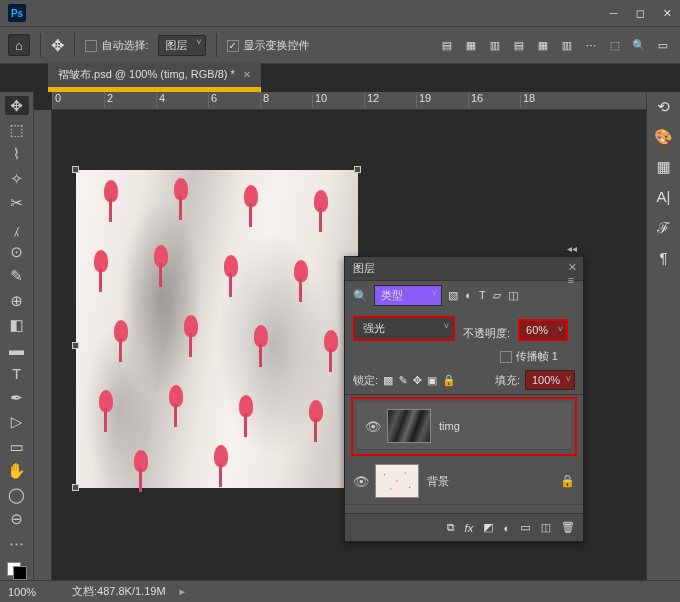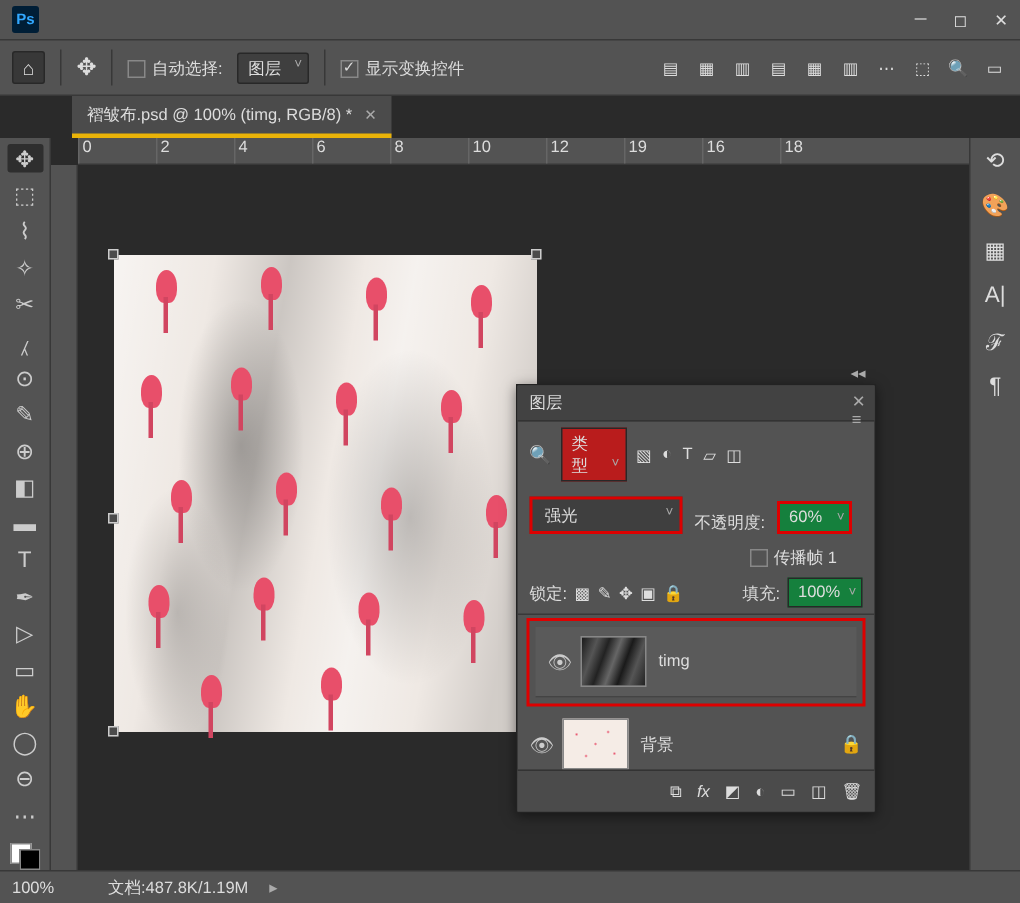--- a/index.html
+++ b/index.html
@@ -14,21 +14,21 @@
 .home-icon{width:22px;height:22px;background:#383838;border:1px solid #282828;display:flex;align-items:center;justify-content:center;font-size:13px;border-radius:2px}
 .optsep{width:1px;height:24px;background:#383838}
 .move-icon{font-size:16px}
 .chk{width:12px;height:12px;border:1px solid #888;background:#535353;display:inline-block;vertical-align:middle;margin-right:4px}
 .chk.on::after{content:"✓";color:#ddd;font-size:10px;position:relative;top:-2px;left:0}
 .dd{background:#3f3f3f;border:1px solid #282828;padding:2px 18px 2px 6px;border-radius:2px;position:relative}
 .dd::after{content:"˅";position:absolute;right:4px;top:1px;color:#aaa;font-size:9px}
 .align-group{margin-left:auto;display:flex;gap:6px;color:#999}
 .align-group span{width:18px;height:18px;display:flex;align-items:center;justify-content:center;border:1px solid transparent}
 .tabbar{height:28px;background:#2a2a2a;display:flex;align-items:flex-end;padding-left:48px}
-.doctab{background:#4b4b4b;padding:5px 10px;display:flex;align-items:center;gap:8px;font-size:11px;color:#ddd;border-bottom:3px solid #eab308}
+.doctab{background:#4b4b4b;padding:5px 10px;display:flex;align-items:center;gap:8px;font-size:11px;color:#ddd;border-bottom:5px solid #eab308}
 .doctab .x{color:#aaa;font-size:10px}
 .main{position:absolute;top:92px;left:0;right:0;bottom:22px;display:flex}
 .tools{width:34px;background:#535353;border-right:1px solid #383838;display:flex;flex-direction:column;align-items:center;padding-top:4px;gap:5px}
 .tools .t{width:24px;height:22px;display:flex;align-items:center;justify-content:center;font-size:15px;color:#ccc;cursor:default}
 .tools .t.active{background:#2e2e2e;border-radius:2px}
 .tools .swatch{width:20px;height:20px;position:relative;margin-top:4px}
 .tools .swatch .fg{width:14px;height:14px;background:#fff;border:1px solid #888;position:absolute;top:0;left:0}
 .tools .swatch .bg{width:14px;height:14px;background:#000;border:1px solid #888;position:absolute;bottom:0;right:0}
 .canvaswrap{flex:1;background:#2a2a2a;position:relative;overflow:hidden}
 .ruler-h{position:absolute;top:0;left:18px;right:0;height:18px;background:#535353;border-bottom:1px solid #383838;display:flex;color:#aaa;font-size:9px}
@@ -44,28 +44,28 @@
 .flamingo::before{content:"";position:absolute;top:0;left:8px;width:14px;height:22px;background:#e84f6a;border-radius:50% 50% 40% 40%}
 .flamingo::after{content:"";position:absolute;top:18px;left:13px;width:3px;height:24px;background:#d14560}
 .handle{position:absolute;width:7px;height:7px;background:#4b4b4b;border:1px solid #ccc}
 .rpanel{width:34px;background:#535353;border-left:1px solid #383838;display:flex;flex-direction:column;align-items:center;padding-top:6px;gap:12px;color:#ccc}
 .rpanel span{font-size:15px;cursor:default}
 .layerspanel{position:absolute;top:256px;left:344px;width:240px;height:286px;background:#535353;border:1px solid #222;box-shadow:0 2px 8px rgba(0,0,0,.5)}
 .lp-head{height:24px;background:#424242;display:flex;align-items:center;padding:0 8px;border-bottom:1px solid #333;position:relative}
 .lp-head .x{position:absolute;right:6px;top:4px;color:#aaa;font-size:11px}
 .lp-head .dots{position:absolute;right:6px;top:-14px;color:#aaa;font-size:10px}
 .lp-row{display:flex;align-items:center;padding:4px 8px;gap:6px}
-.lp-filter{background:#b91c1c;border:1px solid #282828;padding:2px 16px 2px 6px;position:relative;width:44px}
+.lp-filter{background:#8b5cf6;border:1px solid #282828;padding:2px 16px 2px 6px;position:relative;width:68px}
 .lp-filter::after{content:"˅";position:absolute;right:4px;color:#aaa;font-size:9px}
 .lp-icons{display:flex;gap:7px;color:#bbb;font-size:12px}
 .lp-blend{display:flex;align-items:flex-end;padding:6px 8px;gap:8px}
 .redbox{border:2px solid #d00!important}
 .blend-dd{background:#3f3f3f;border:1px solid #282828;padding:3px 18px 3px 8px;width:102px;position:relative}
 .blend-dd::after{content:"˅";position:absolute;right:4px;color:#aaa;font-size:9px}
-.opac-dd{background:#15803d;border:1px solid #282828;padding:3px 4px 3px 6px;width:50px;position:relative}
+.opac-dd{background:#7f1d1d;border:1px solid #282828;padding:3px 4px 3px 6px;width:50px;position:relative}
 .opac-dd::after{content:"˅";position:absolute;right:3px;color:#aaa;font-size:9px}
 .lp-lock{display:flex;align-items:center;padding:4px 8px;gap:5px;color:#bbb;font-size:11px}
 .lp-lock span.ic{font-size:11px}
 .layerlist{border-top:1px solid #383838}
 .layer{display:flex;align-items:center;padding:6px 8px;gap:8px;border-bottom:1px solid #444}
 .layer.sel{background:#5a5a5a}
 .eye{width:14px;font-size:13px;color:#ccc}
 .thumb{width:44px;height:34px;border:1px solid #888;background:#333}
 .thumb.fabric{background:linear-gradient(110deg,#1a1a1a 0%,#555 20%,#222 35%,#666 50%,#1a1a1a 65%,#555 80%,#222 100%)}
 .thumb.bg{background:#f5ece6;position:relative;overflow:hidden}

